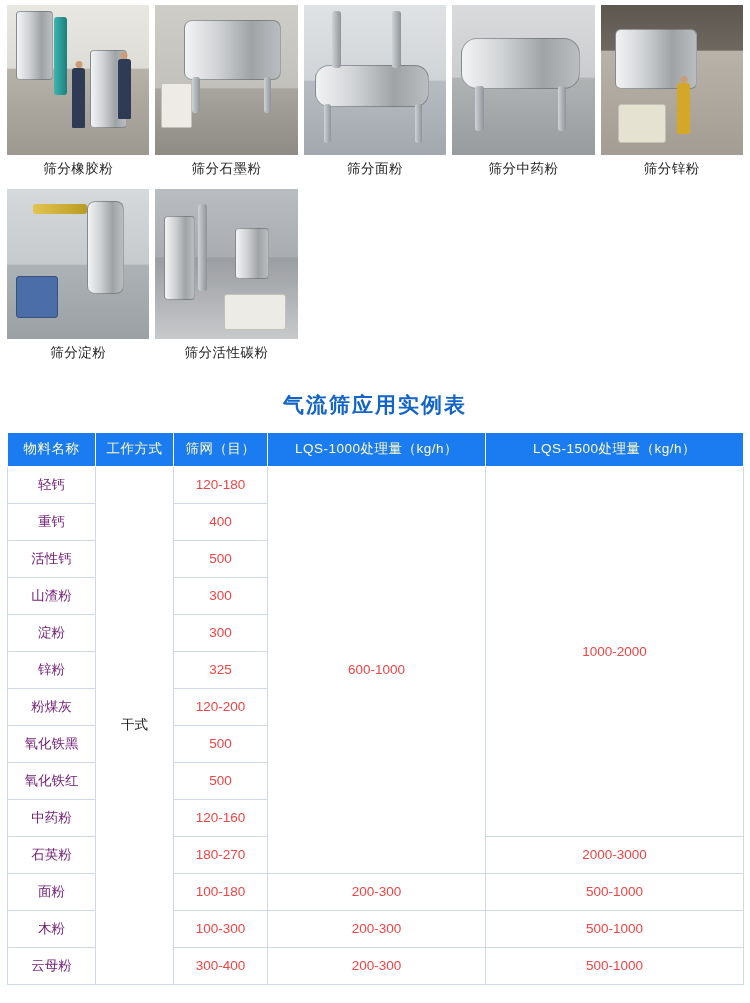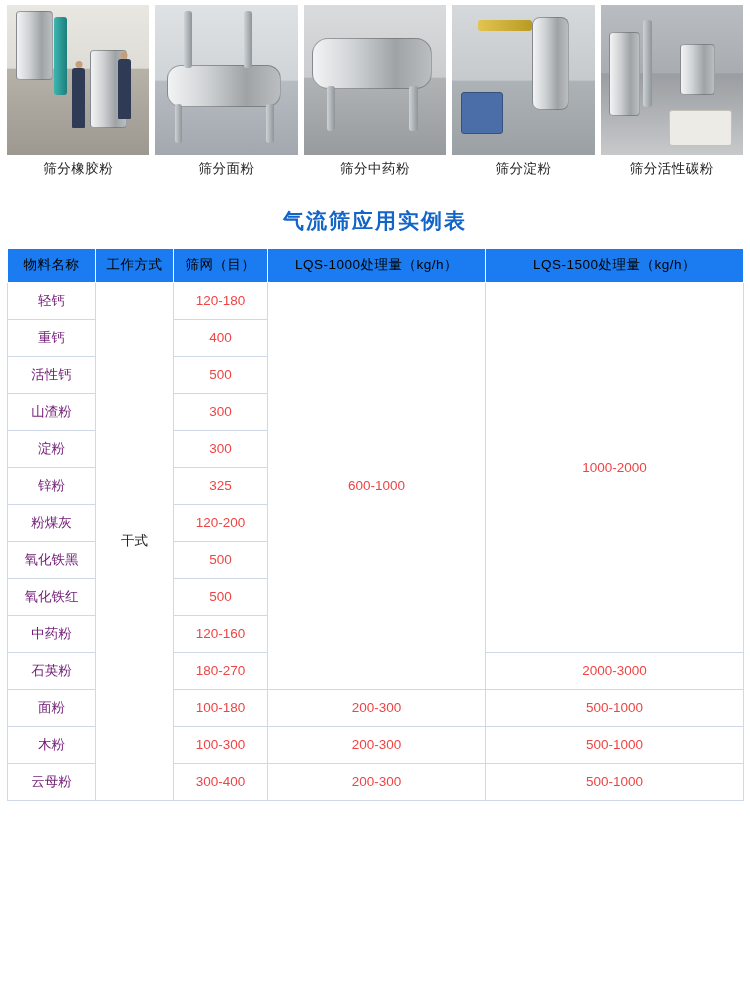--- a/index.html
+++ b/index.html
@@ -118,21 +118,21 @@
     margin: 18px 0 13px 0;
   }
   table.spec {
     width: 736px;
     margin: 0 7px;
     border-collapse: collapse;
     table-layout: fixed;
   }
   table.spec th {
     background: #1a7cf0;
-    color: #000000;
+    color: #fef9c3;
     font-size: 13.5px;
     font-weight: normal;
     height: 34px;
     border: 1px solid #ffffff;
     letter-spacing: 0.5px;
   }
   table.spec td {
     border: 1px solid #cfd8e6;
     height: 37px;
     font-size: 13.5px;
@@ -165,20 +165,30 @@
       <div class="mach" style="left:6%;top:4%;width:26%;height:46%;"></div>
       <div class="pipe teal" style="left:33%;top:8%;width:9%;height:52%;"></div>
       <div class="mach" style="left:58%;top:30%;width:26%;height:52%;"></div>
       <div class="person" style="left:46%;top:42%;width:9%;height:40%;"></div>
       <div class="person" style="left:78%;top:36%;width:9%;height:40%;"></div>
     </div>
     <div class="caption">筛分橡胶粉</div>
   </div>
 
 
+  <div class="cell">
+    <div class="photo p3">
+      <div class="ph-bg"></div>
+      <div class="mach" style="left:20%;top:10%;width:68%;height:40%;border-radius:8px;"></div>
+      <div class="pipe" style="left:26%;top:48%;width:5%;height:24%;"></div>
+      <div class="pipe" style="left:76%;top:48%;width:5%;height:24%;"></div>
+      <div class="sack" style="left:4%;top:52%;width:22%;height:30%;border-radius:2px;"></div>
+    </div>
+    <div class="caption">筛分石墨粉</div>
+  </div>
 
   <div class="cell">
     <div class="photo p4">
       <div class="ph-bg"></div>
       <div class="mach" style="left:8%;top:40%;width:80%;height:28%;border-radius:14px;"></div>
       <div class="pipe" style="left:20%;top:4%;width:6%;height:38%;"></div>
       <div class="pipe" style="left:62%;top:4%;width:6%;height:38%;"></div>
       <div class="pipe" style="left:14%;top:66%;width:5%;height:26%;"></div>
       <div class="pipe" style="left:78%;top:66%;width:5%;height:26%;"></div>
     </div>
@@ -188,20 +198,29 @@
   <div class="cell">
     <div class="photo p5">
       <div class="ph-bg"></div>
       <div class="mach" style="left:6%;top:22%;width:84%;height:34%;border-radius:16px;"></div>
       <div class="pipe" style="left:16%;top:54%;width:6%;height:30%;"></div>
       <div class="pipe" style="left:74%;top:54%;width:6%;height:30%;"></div>
     </div>
     <div class="caption">筛分中药粉</div>
   </div>
 
+  <div class="cell">
+    <div class="photo p6">
+      <div class="ph-bg"></div>
+      <div class="mach" style="left:10%;top:16%;width:58%;height:40%;border-radius:6px;"></div>
+      <div class="person" style="left:54%;top:52%;width:9%;height:34%;background:#d3a829;"></div>
+      <div class="sack" style="left:12%;top:66%;width:34%;height:26%;background:#e6e2d2;"></div>
+    </div>
+    <div class="caption">筛分锌粉</div>
+  </div>
 
   <div class="cell">
     <div class="photo p8">
       <div class="ph-bg"></div>
       <div class="mach" style="left:56%;top:8%;width:26%;height:62%;border-radius:8px;"></div>
       <div class="pipe" style="left:18%;top:10%;width:38%;height:7%;background:linear-gradient(90deg,#e3c44f,#b99a23);"></div>
       <div class="sack" style="left:6%;top:58%;width:30%;height:28%;background:#4b6ea8;border-color:#35517d;"></div>
     </div>
     <div class="caption">筛分淀粉</div>
   </div>

